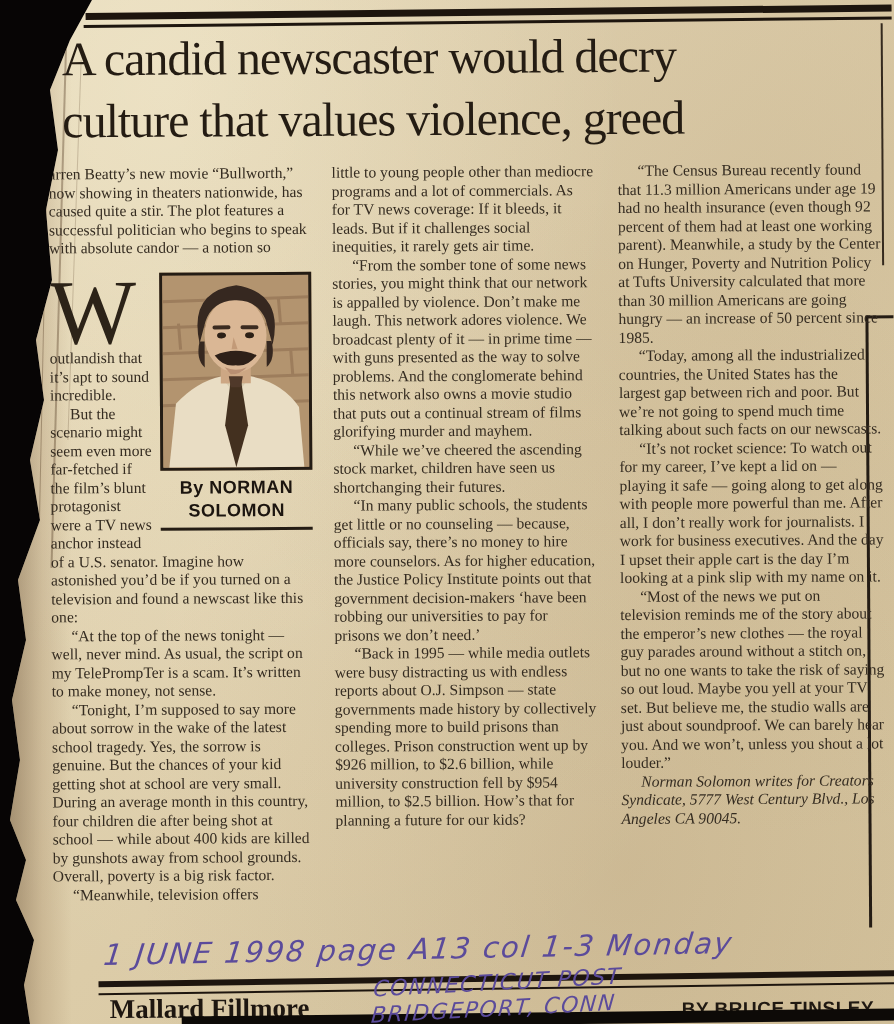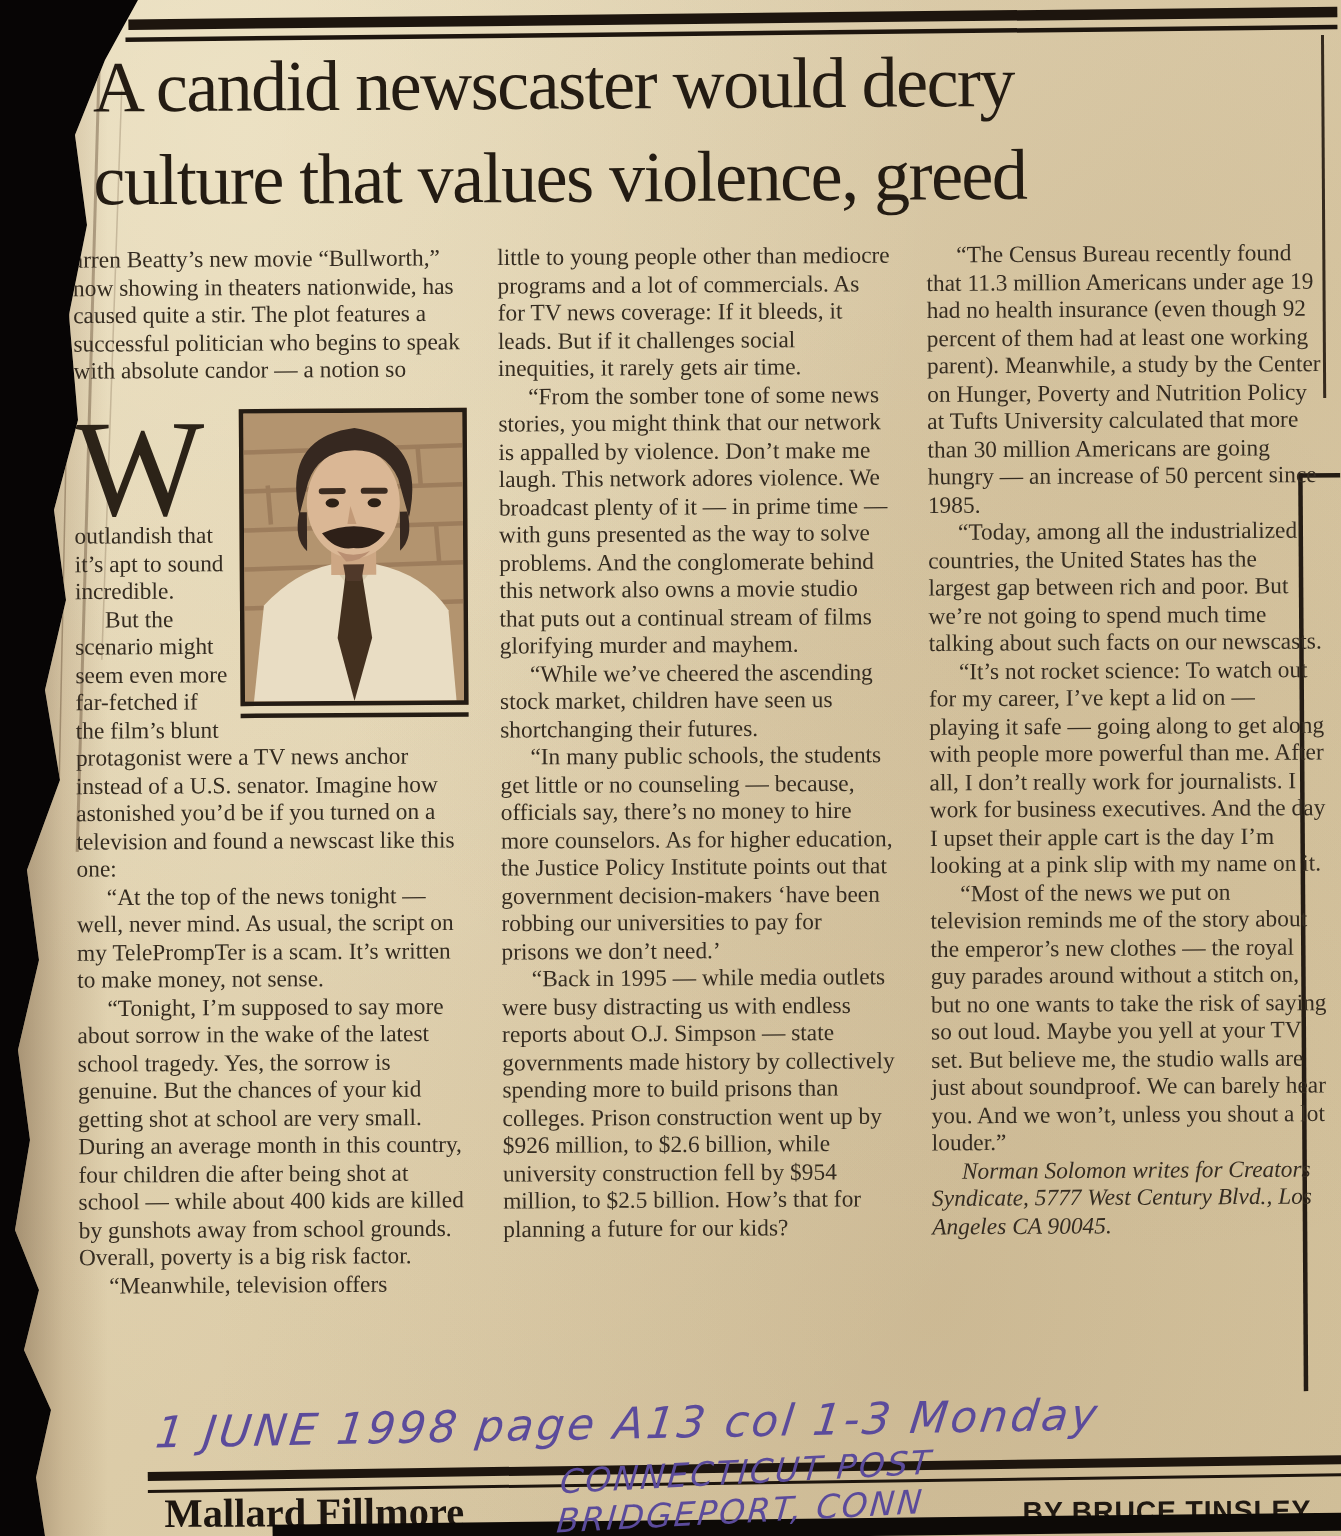--- a/index.html
+++ b/index.html
@@ -129,20 +129,24 @@
               <rect x="78" y="50" width="18" height="4" rx="2" fill="#3b2b20"></rect>
               <ellipse cx="59" cy="60" rx="4.5" ry="3" fill="#2c2016"></ellipse>
               <ellipse cx="87" cy="60" rx="4.5" ry="3" fill="#2c2016"></ellipse>
               <path d="M71 62 L69 74 L75 74 Z" fill="#c29a78"></path>
               <path d="M52 80 Q73 71 94 80 Q85 92 73 90 Q61 92 52 80 Z" fill="#2e2018"></path>
               <path d="M62 92 Q73 97 84 92 Q78 99 68 99 Z" fill="#b98f72"></path>
               <path d="M68 104 L78 104 L85 150 L73 192 L62 150 Z" fill="#43301f"></path>
               <path d="M66 101 L80 101 L78 112 L68 112 Z" fill="#50392a"></path>
             </svg>
           </div>
+          <div class="byline">
+            <span>By NORMAN</span><br>
+            <span>SOLOMON</span>
+          </div>
           <div class="byline-rule"></div>
         </div>
       <p class="noindent"><span class="dropcap">W</span>arren Beatty’s new movie “Bullworth,” now showing in theaters nationwide, has caused quite a stir. The plot features a successful politician who begins to speak with absolute candor — a notion so outlandish that it’s apt to sound incredible.</p>
           <p class="">But the scenario might seem even more far-fetched if the film’s blunt protagonist were a TV news anchor instead of a U.S. senator. Imagine how astonished you’d be if you turned on a television and found a newscast like this one:</p>
           <p class="">“At the top of the news tonight — well, never mind. As usual, the script on my TelePrompTer is a scam. It’s written to make money, not sense.</p>
           <p class="">“Tonight, I’m supposed to say more about sorrow in the wake of the latest school tragedy. Yes, the sorrow is genuine. But the chances of your kid getting shot at school are very small. During an average month in this country, four children die after being shot at school — while about 400 kids are killed by gunshots away from school grounds. Overall, poverty is a big risk factor.</p>
           <p class="">“Meanwhile, television offers</p>
         </div>
 
       <div class="col col2">

